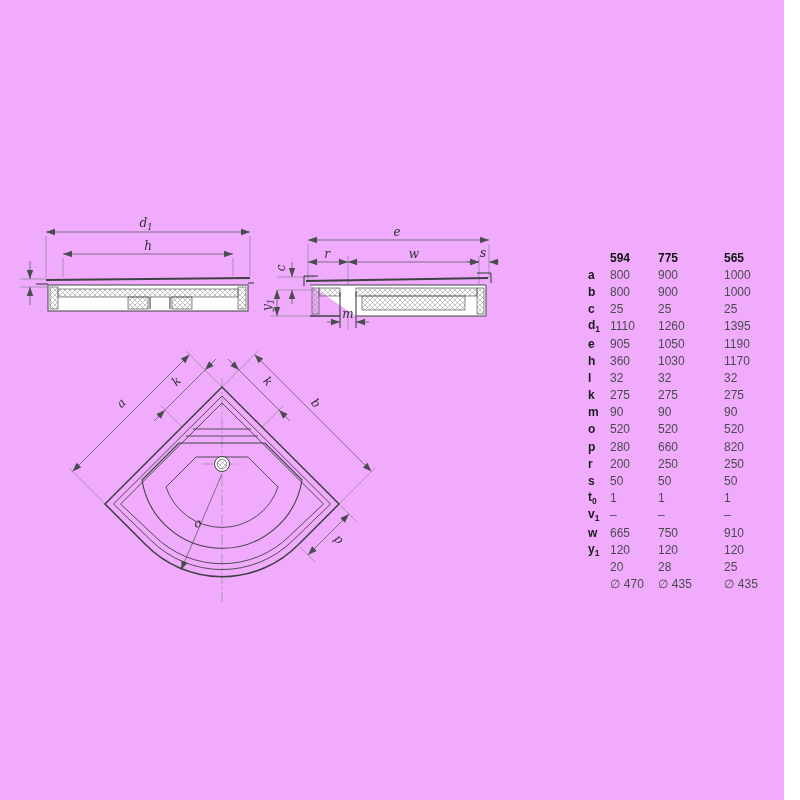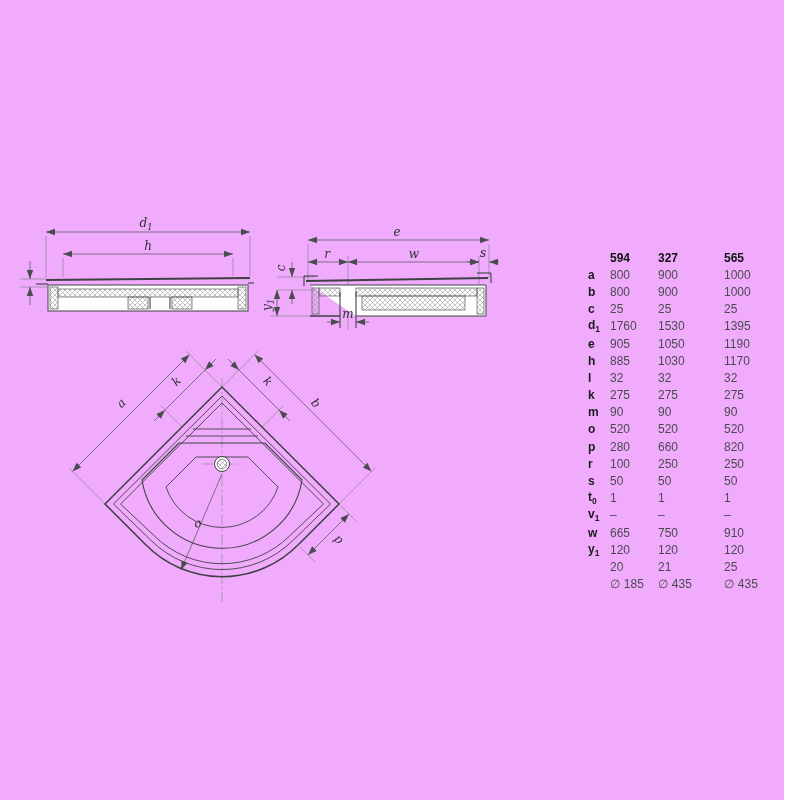--- a/index.html
+++ b/index.html
@@ -168,21 +168,21 @@
 
       <circle class="bw" cx="222" cy="464" r="7.5"></circle>
       <circle class="hx" cx="222" cy="464" r="4.8"></circle>
     </g>
   </svg>
 
   <div class="spec-table">
     <div class="trow thead">
       <div class="tlabel"></div>
       <div class="tcell">594</div>
-      <div class="tcell">327</div>
+      <div class="tcell">775</div>
       <div class="tcell">565</div>
     </div>
     <div>
         <div class="trow">
           <div class="tlabel">a</div>
           <div class="tcell">800</div>
           <div class="tcell">900</div>
           <div class="tcell">1000</div>
         </div>
         <div class="trow">
@@ -192,33 +192,33 @@
           <div class="tcell">1000</div>
         </div>
         <div class="trow">
           <div class="tlabel">c</div>
           <div class="tcell">25</div>
           <div class="tcell">25</div>
           <div class="tcell">25</div>
         </div>
         <div class="trow">
           <div class="tlabel">d<sub>1</sub></div>
-          <div class="tcell">1760</div>
-          <div class="tcell">1530</div>
+          <div class="tcell">1110</div>
+          <div class="tcell">1260</div>
           <div class="tcell">1395</div>
         </div>
         <div class="trow">
           <div class="tlabel">e</div>
           <div class="tcell">905</div>
           <div class="tcell">1050</div>
           <div class="tcell">1190</div>
         </div>
         <div class="trow">
           <div class="tlabel">h</div>
-          <div class="tcell">885</div>
+          <div class="tcell">360</div>
           <div class="tcell">1030</div>
           <div class="tcell">1170</div>
         </div>
         <div class="trow">
           <div class="tlabel">l</div>
           <div class="tcell">32</div>
           <div class="tcell">32</div>
           <div class="tcell">32</div>
         </div>
         <div class="trow">
@@ -240,21 +240,21 @@
           <div class="tcell">520</div>
         </div>
         <div class="trow">
           <div class="tlabel">p</div>
           <div class="tcell">280</div>
           <div class="tcell">660</div>
           <div class="tcell">820</div>
         </div>
         <div class="trow">
           <div class="tlabel">r</div>
-          <div class="tcell">100</div>
+          <div class="tcell">200</div>
           <div class="tcell">250</div>
           <div class="tcell">250</div>
         </div>
         <div class="trow">
           <div class="tlabel">s</div>
           <div class="tcell">50</div>
           <div class="tcell">50</div>
           <div class="tcell">50</div>
         </div>
         <div class="trow">
@@ -277,25 +277,25 @@
         </div>
         <div class="trow">
           <div class="tlabel">y<sub>1</sub></div>
           <div class="tcell">120</div>
           <div class="tcell">120</div>
           <div class="tcell">120</div>
         </div>
         <div class="trow">
           <div class="tlabel"></div>
           <div class="tcell">20</div>
-          <div class="tcell">21</div>
+          <div class="tcell">28</div>
           <div class="tcell">25</div>
         </div>
         <div class="trow">
           <div class="tlabel"></div>
-          <div class="tcell">∅ 185</div>
+          <div class="tcell">∅ 470</div>
           <div class="tcell">∅ 435</div>
           <div class="tcell">∅ 435</div>
         </div>
       </div>
   </div>
 
 </div>
 
 </body></html>

